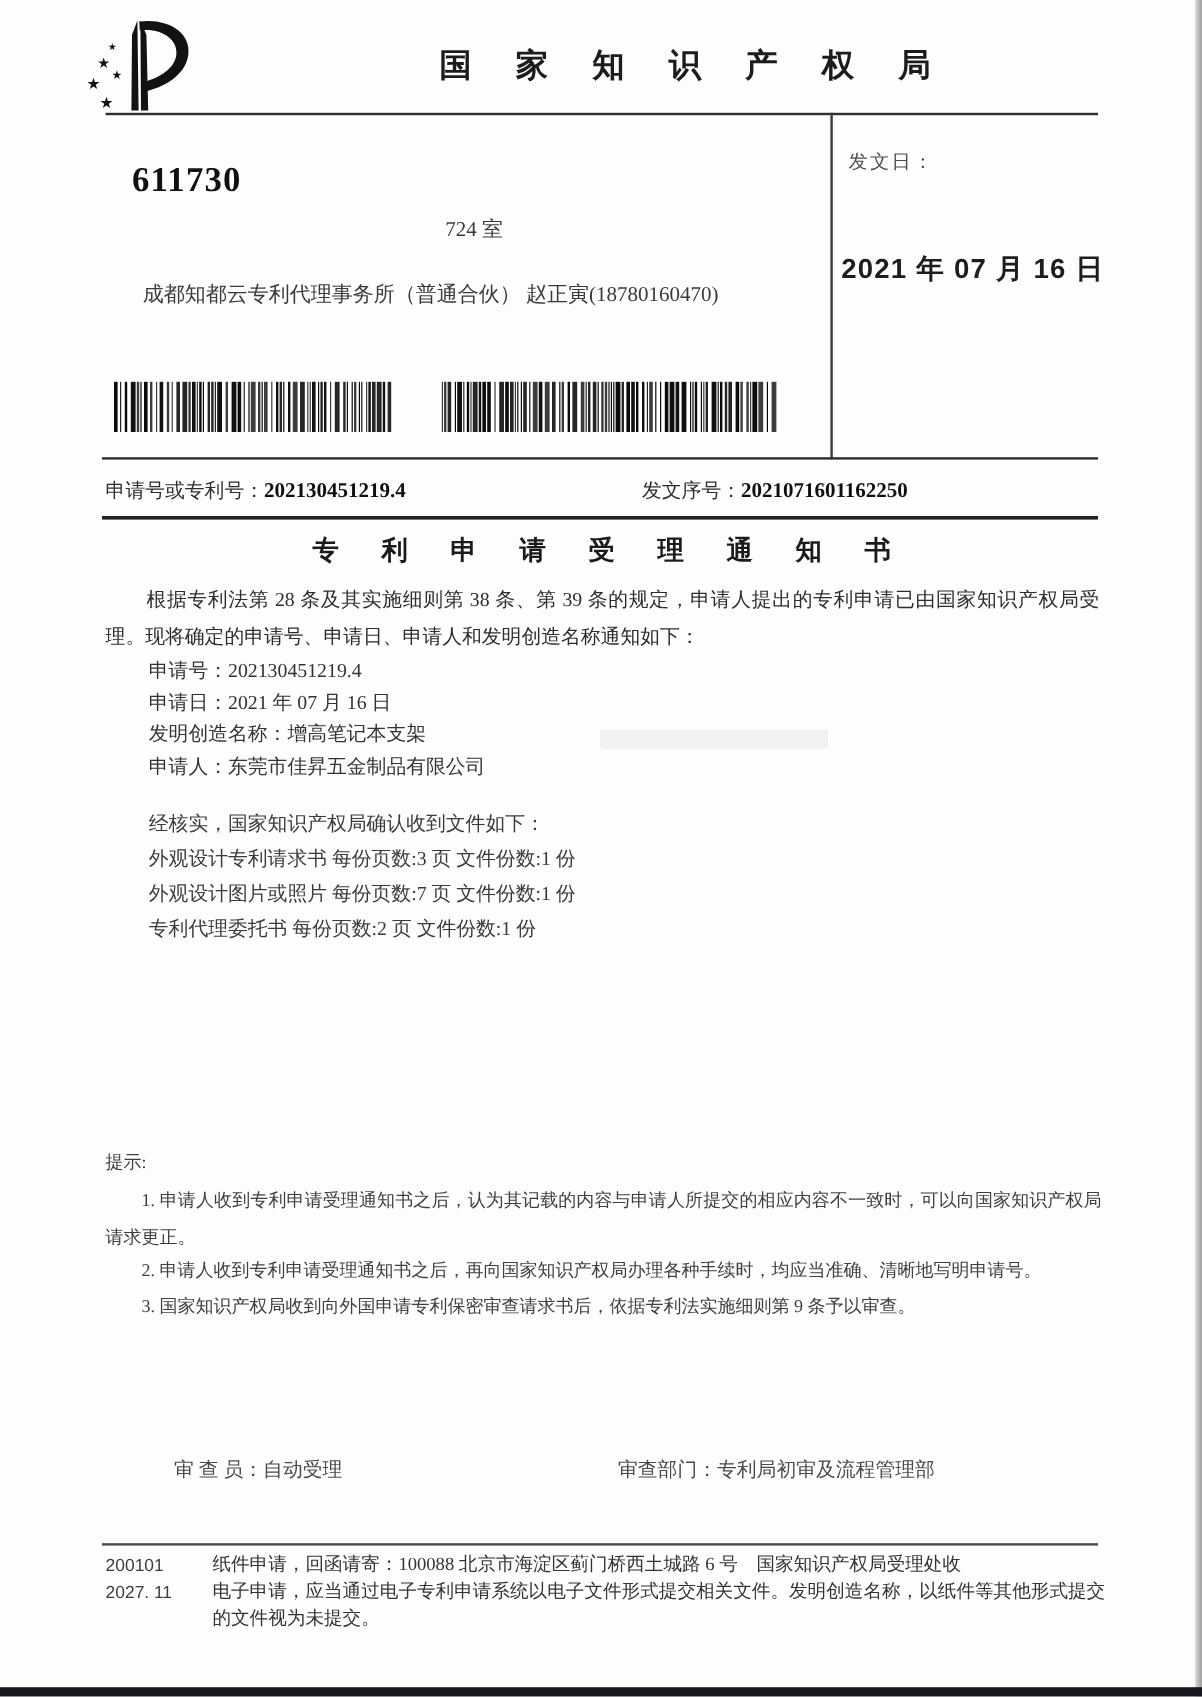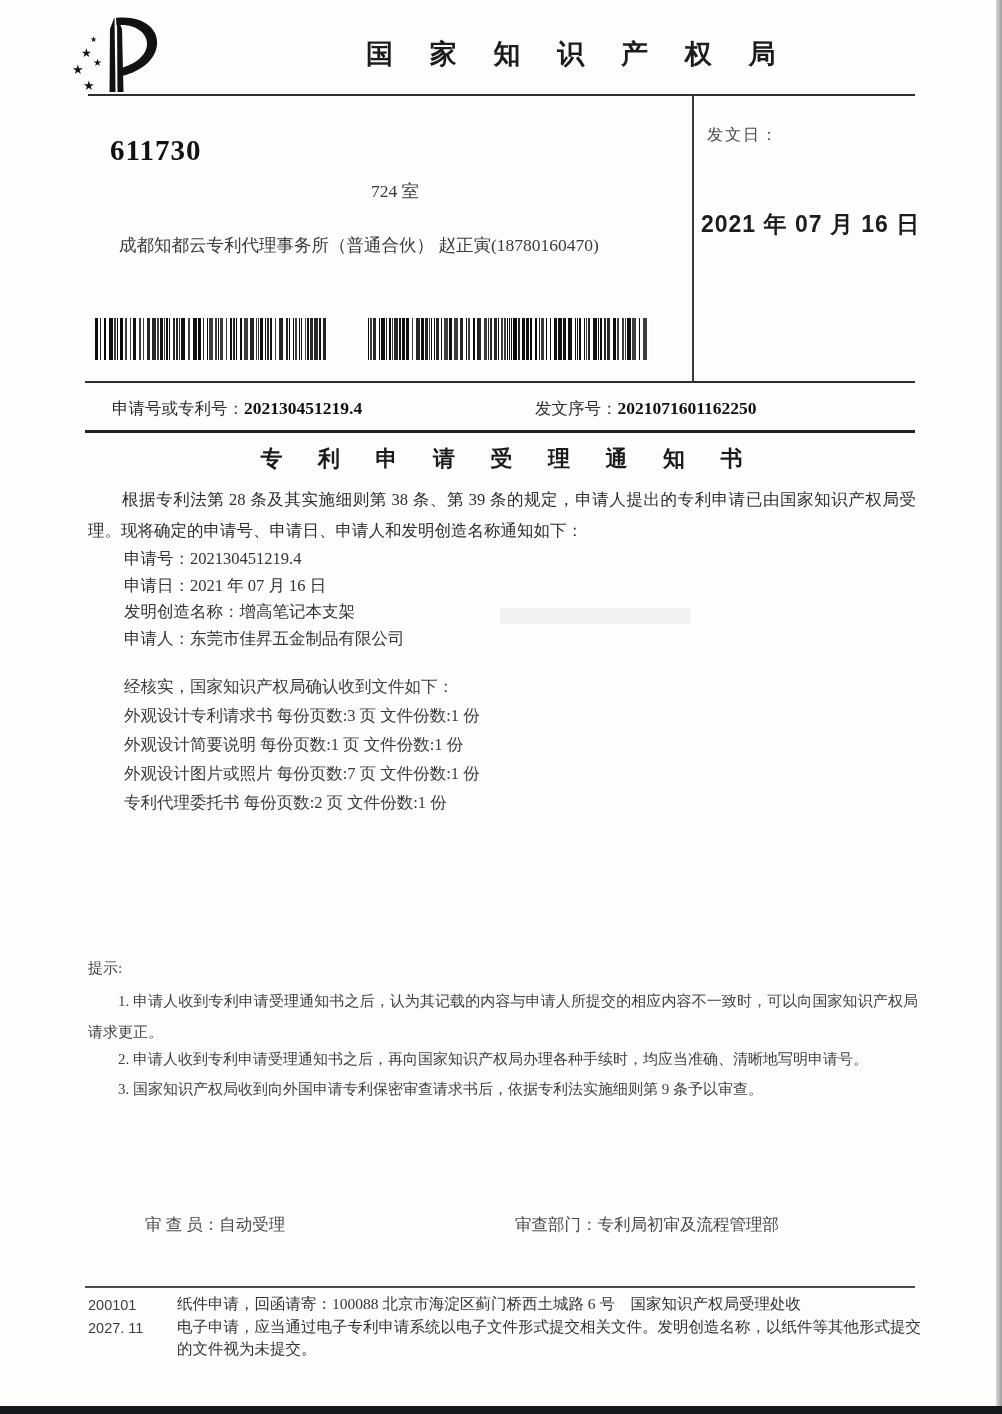--- a/index.html
+++ b/index.html
@@ -36,21 +36,21 @@
     font-family:"Liberation Sans", sans-serif;
     font-size:23px;font-weight:bold;color:#1d1d1d;letter-spacing:1px;white-space:nowrap;
   }
   
   .barcode{display:flex;align-items:stretch;overflow:hidden;background:#fff;}
   .barcode i{display:block;height:100%;}
   .barcode-left{left:95px;top:318px;width:237px;height:42px;}
   .barcode-right{left:368px;top:318px;width:283px;height:42px;}
   
   .numbers-row{font-size:16.5px;color:#2d2d2d;white-space:nowrap;}
-  .app-no{left:112px;top:398px;}
+  .app-no{left:88px;top:398px;}
   .serial-no{left:535px;top:398px;}
   .num-value{font-weight:bold;color:#0f0f0f;font-size:17.5px;}
   
   .notice-title{
     left:88px;top:444px;width:827px;text-align:center;
     font-size:22px;font-weight:bold;color:#1b1b1b;
     letter-spacing:15px;padding-left:15px;box-sizing:border-box;white-space:nowrap;
   }
   .intro{left:88px;top:484px;width:828px;font-size:16.5px;line-height:31px;
     text-indent:34px;text-align:justify;color:#2d2d2d;}
@@ -399,21 +399,20 @@
     <div>
       <span>申请人：</span><span>东莞市佳昇五金制品有限公司</span>
     </div>
   </div>
 
   <div class="abs ghost"></div>
 
   <div class="abs received">
     <div>经核实，国家知识产权局确认收到文件如下：</div>
     <div>外观设计专利请求书 每份页数:3 页  文件份数:1 份</div>
-    <div>外观设计简要说明 每份页数:1 页  文件份数:1 份</div>
     <div>外观设计图片或照片 每份页数:7 页  文件份数:1 份</div>
     <div>专利代理委托书 每份页数:2 页  文件份数:1 份</div>
   </div>
 
   <div class="abs notes-label">提示:</div>
   <div class="abs note note-1">1. 申请人收到专利申请受理通知书之后，认为其记载的内容与申请人所提交的相应内容不一致时，可以向国家知识产权局请求更正。</div>
   <div class="abs note note-2">2. 申请人收到专利申请受理通知书之后，再向国家知识产权局办理各种手续时，均应当准确、清晰地写明申请号。</div>
   <div class="abs note note-3">3. 国家知识产权局收到向外国申请专利保密审查请求书后，依据专利法实施细则第 9 条予以审查。</div>
 
   <div class="abs signoff examiner">

